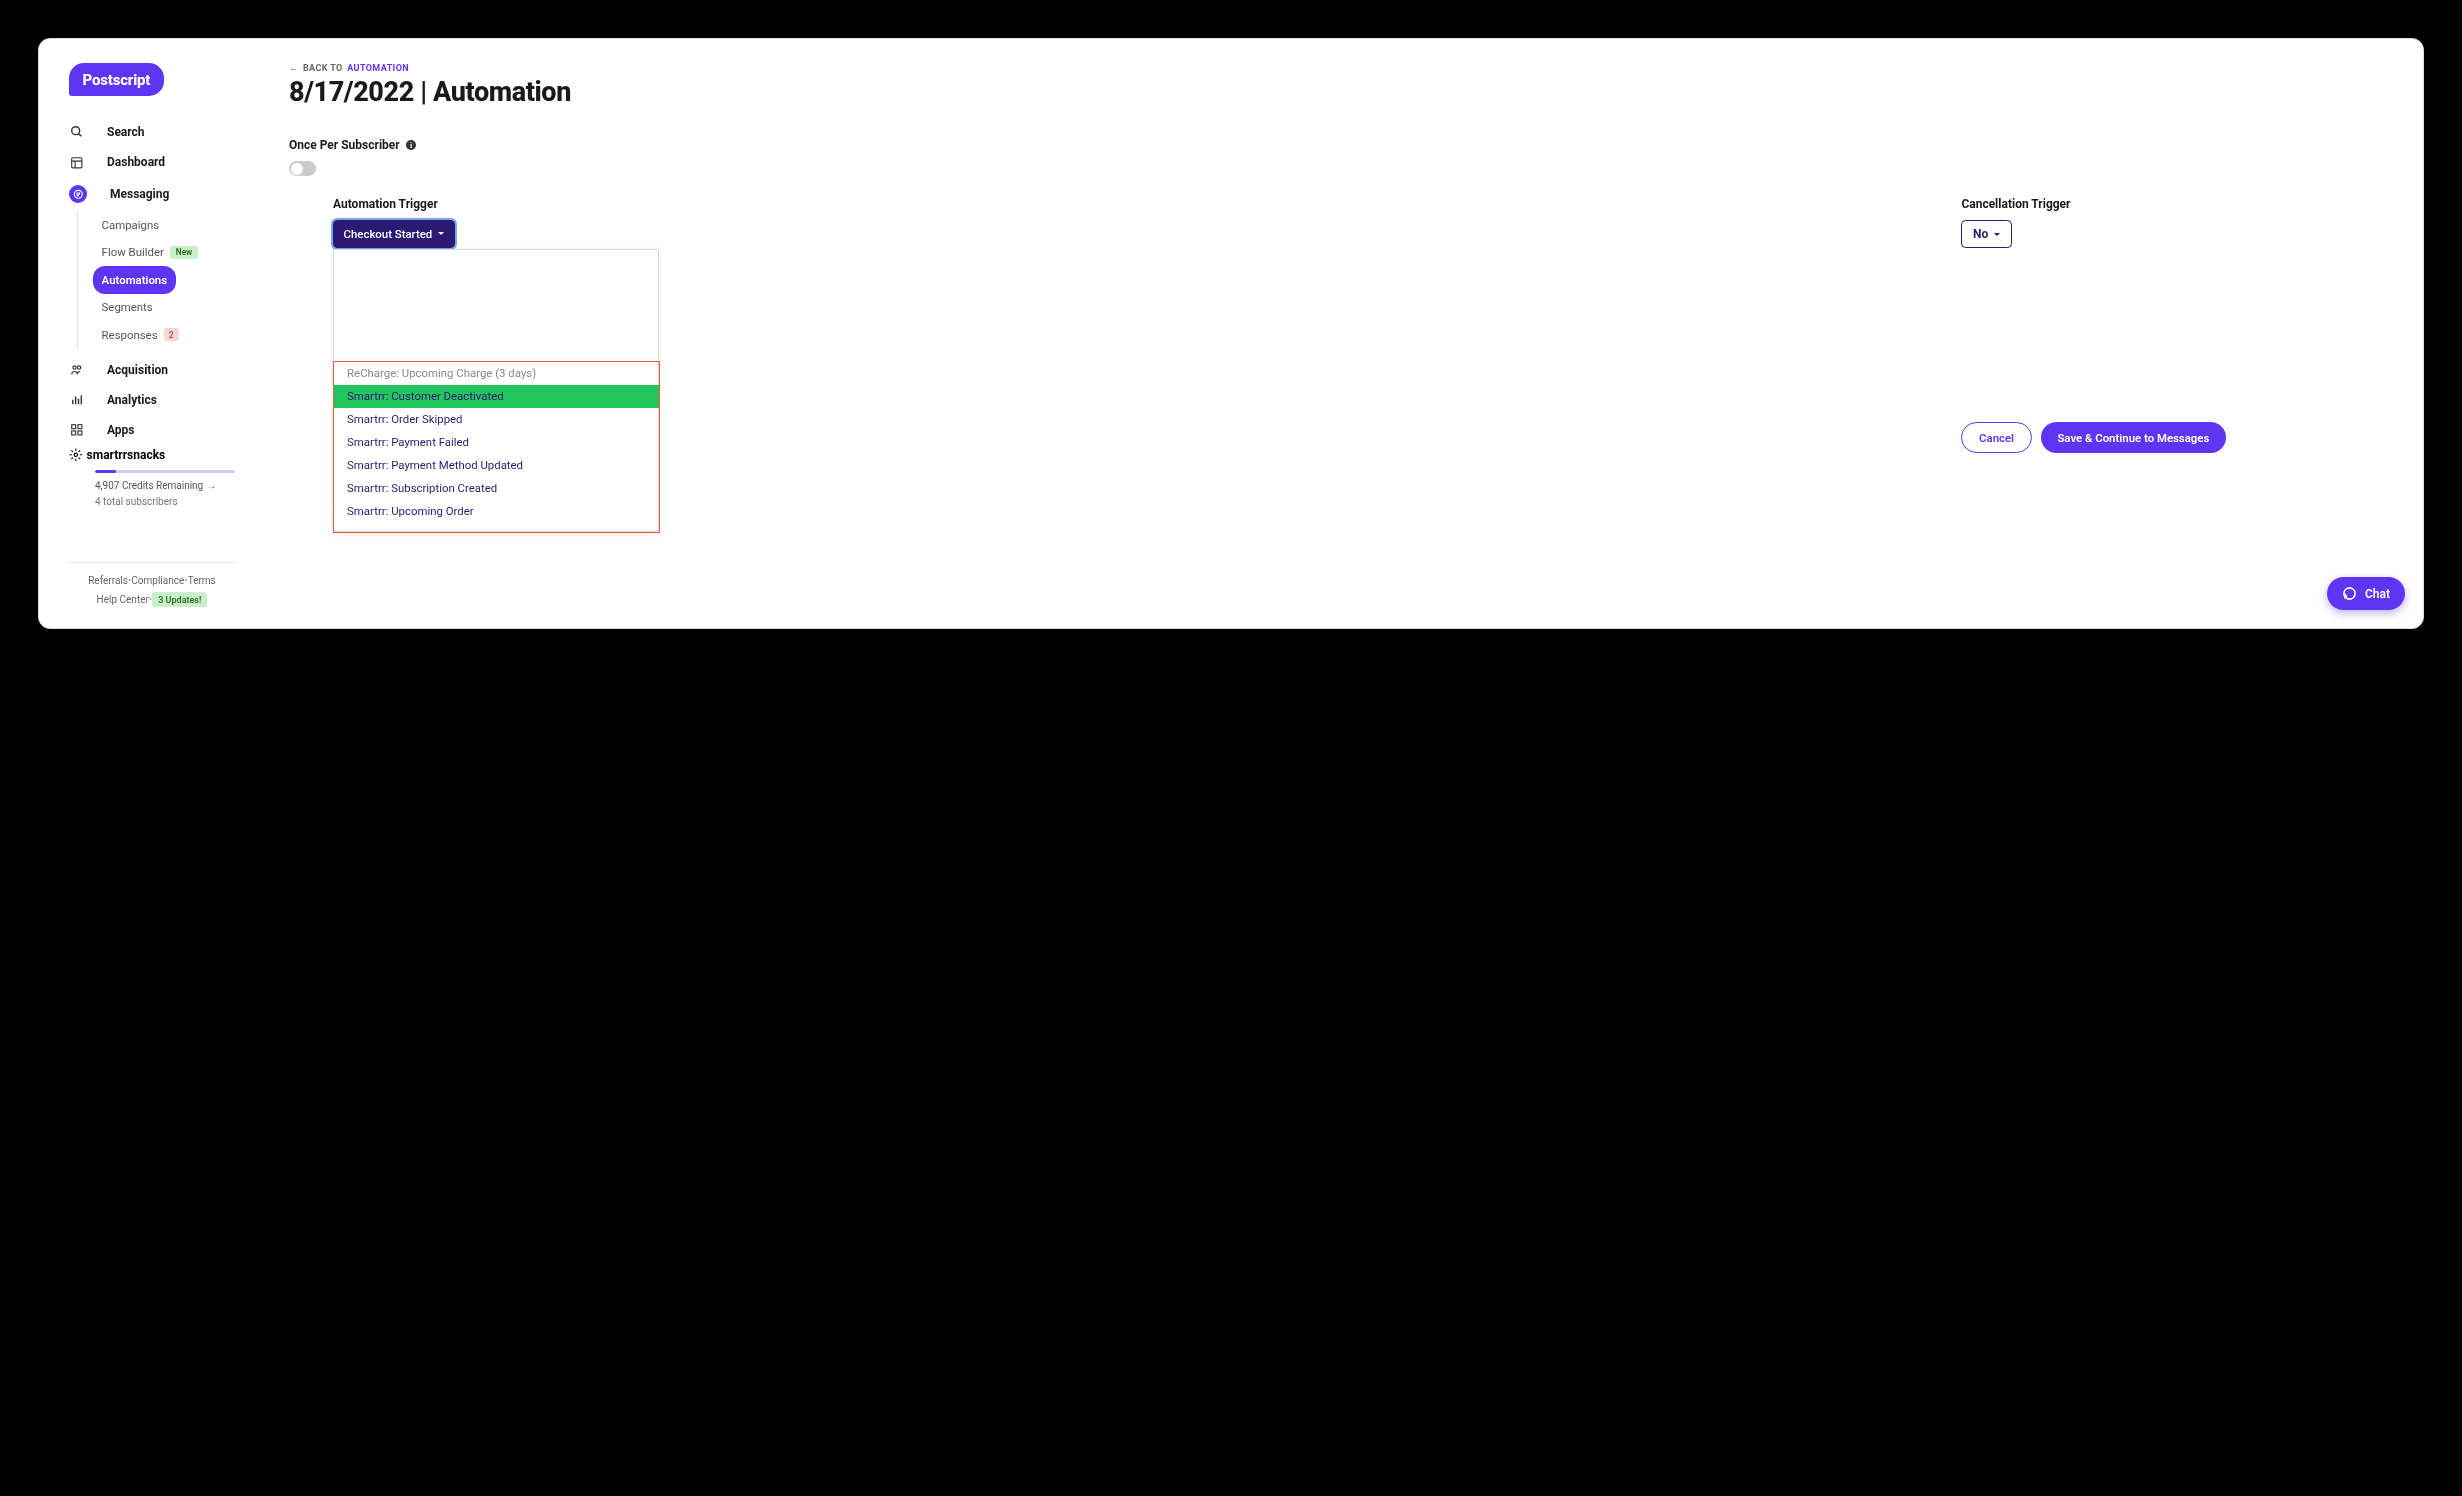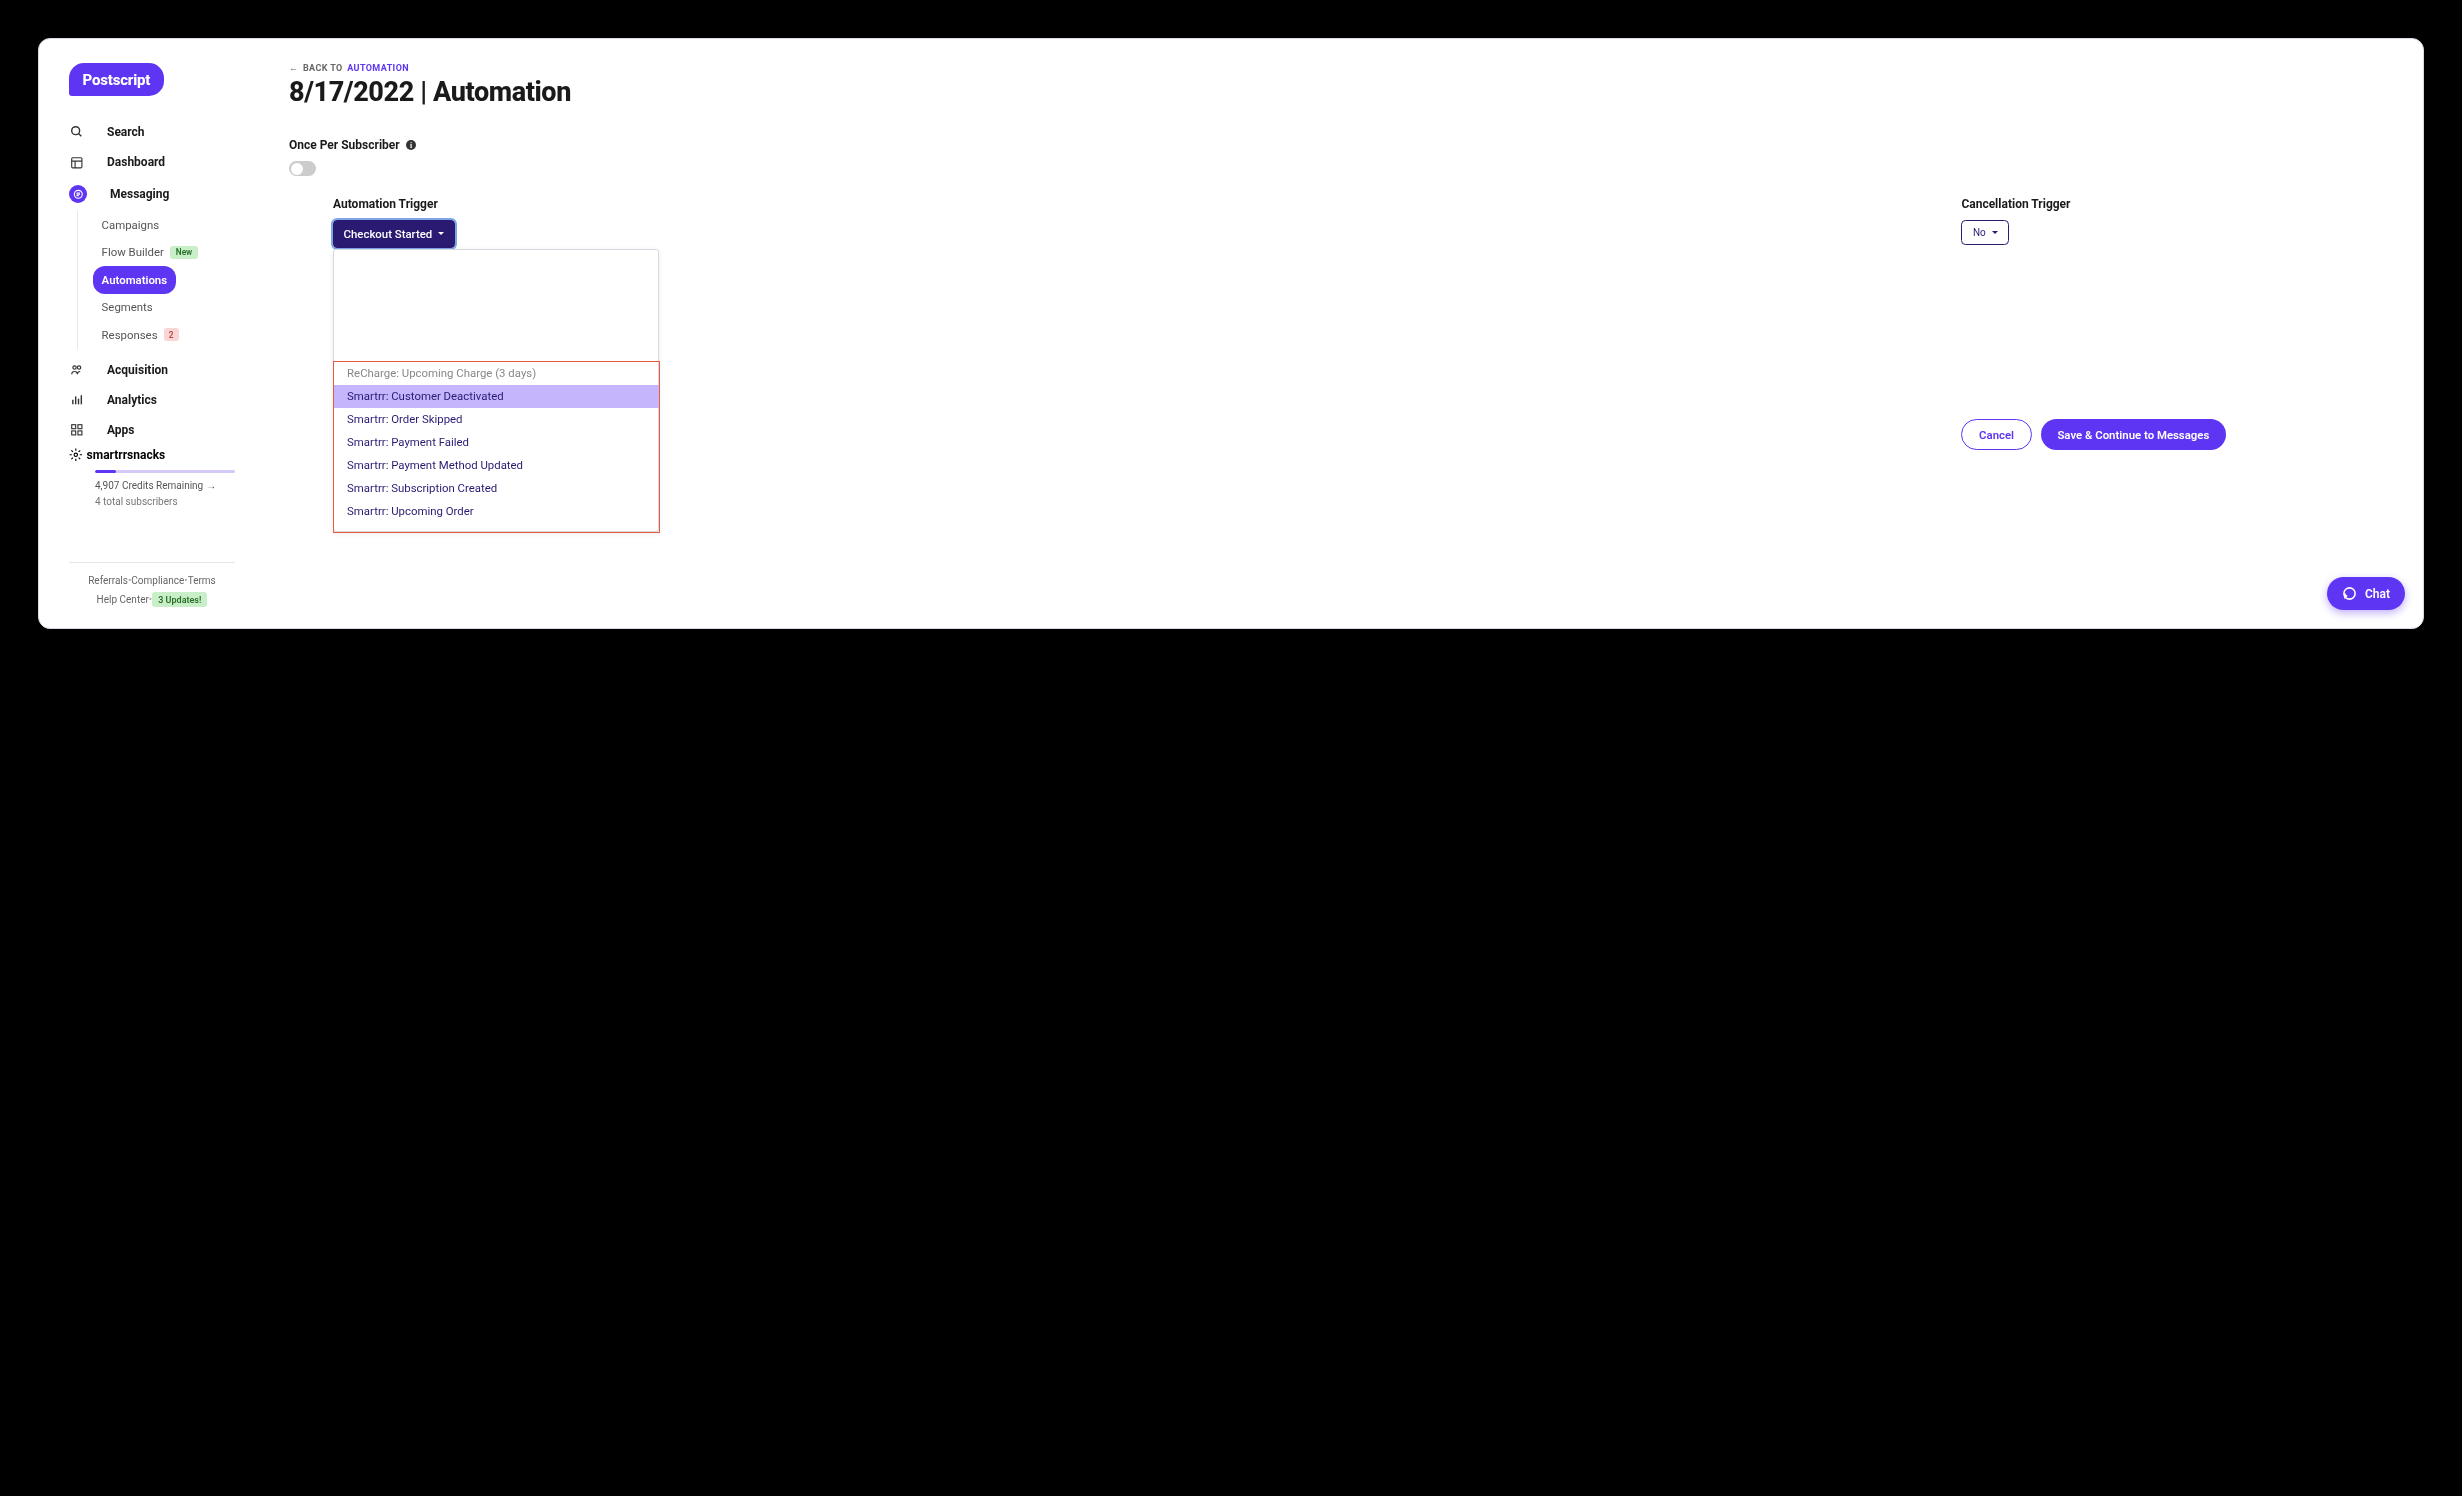--- a/index.html
+++ b/index.html
@@ -274,22 +274,22 @@
   gap: 6px;
   outline: 2.3px solid #7da6e8;
   outline-offset: 0.8px;
 }
 .dropdown-btn-outline {
   background: #fff;
   color: #2a1a72;
   border: 1.1px solid #2a1a72;
   padding: 6px 10.6px;
   border-radius: 4.5px;
-  font-size: 10px;
-  font-weight: 400;
+  font-size: 12px;
+  font-weight: 700;
   cursor: pointer;
   display: flex;
   align-items: center;
   gap: 6px;
 }
 .caret {
   width: 0;
   height: 0;
   border-left: 3px solid transparent;
   border-right: 3px solid transparent;
@@ -320,21 +320,21 @@
   margin: -1.5px;
   padding-bottom: 9px;
 }
 .dropdown-item {
   padding: 4.5px 13.6px;
   font-size: 11.4px;
   color: #2a1a72;
   cursor: pointer;
 }
 .dropdown-item:hover, .dropdown-item.hover {
-  background: #c4b5fd;
+  background: #22c55e;
 }
 .action-row {
   display: flex;
   gap: 9px;
   justify-content: flex-end;
   margin-top: 30px;
   margin-right: 76px;
 }
 .btn-cancel {
   background: #fff;

